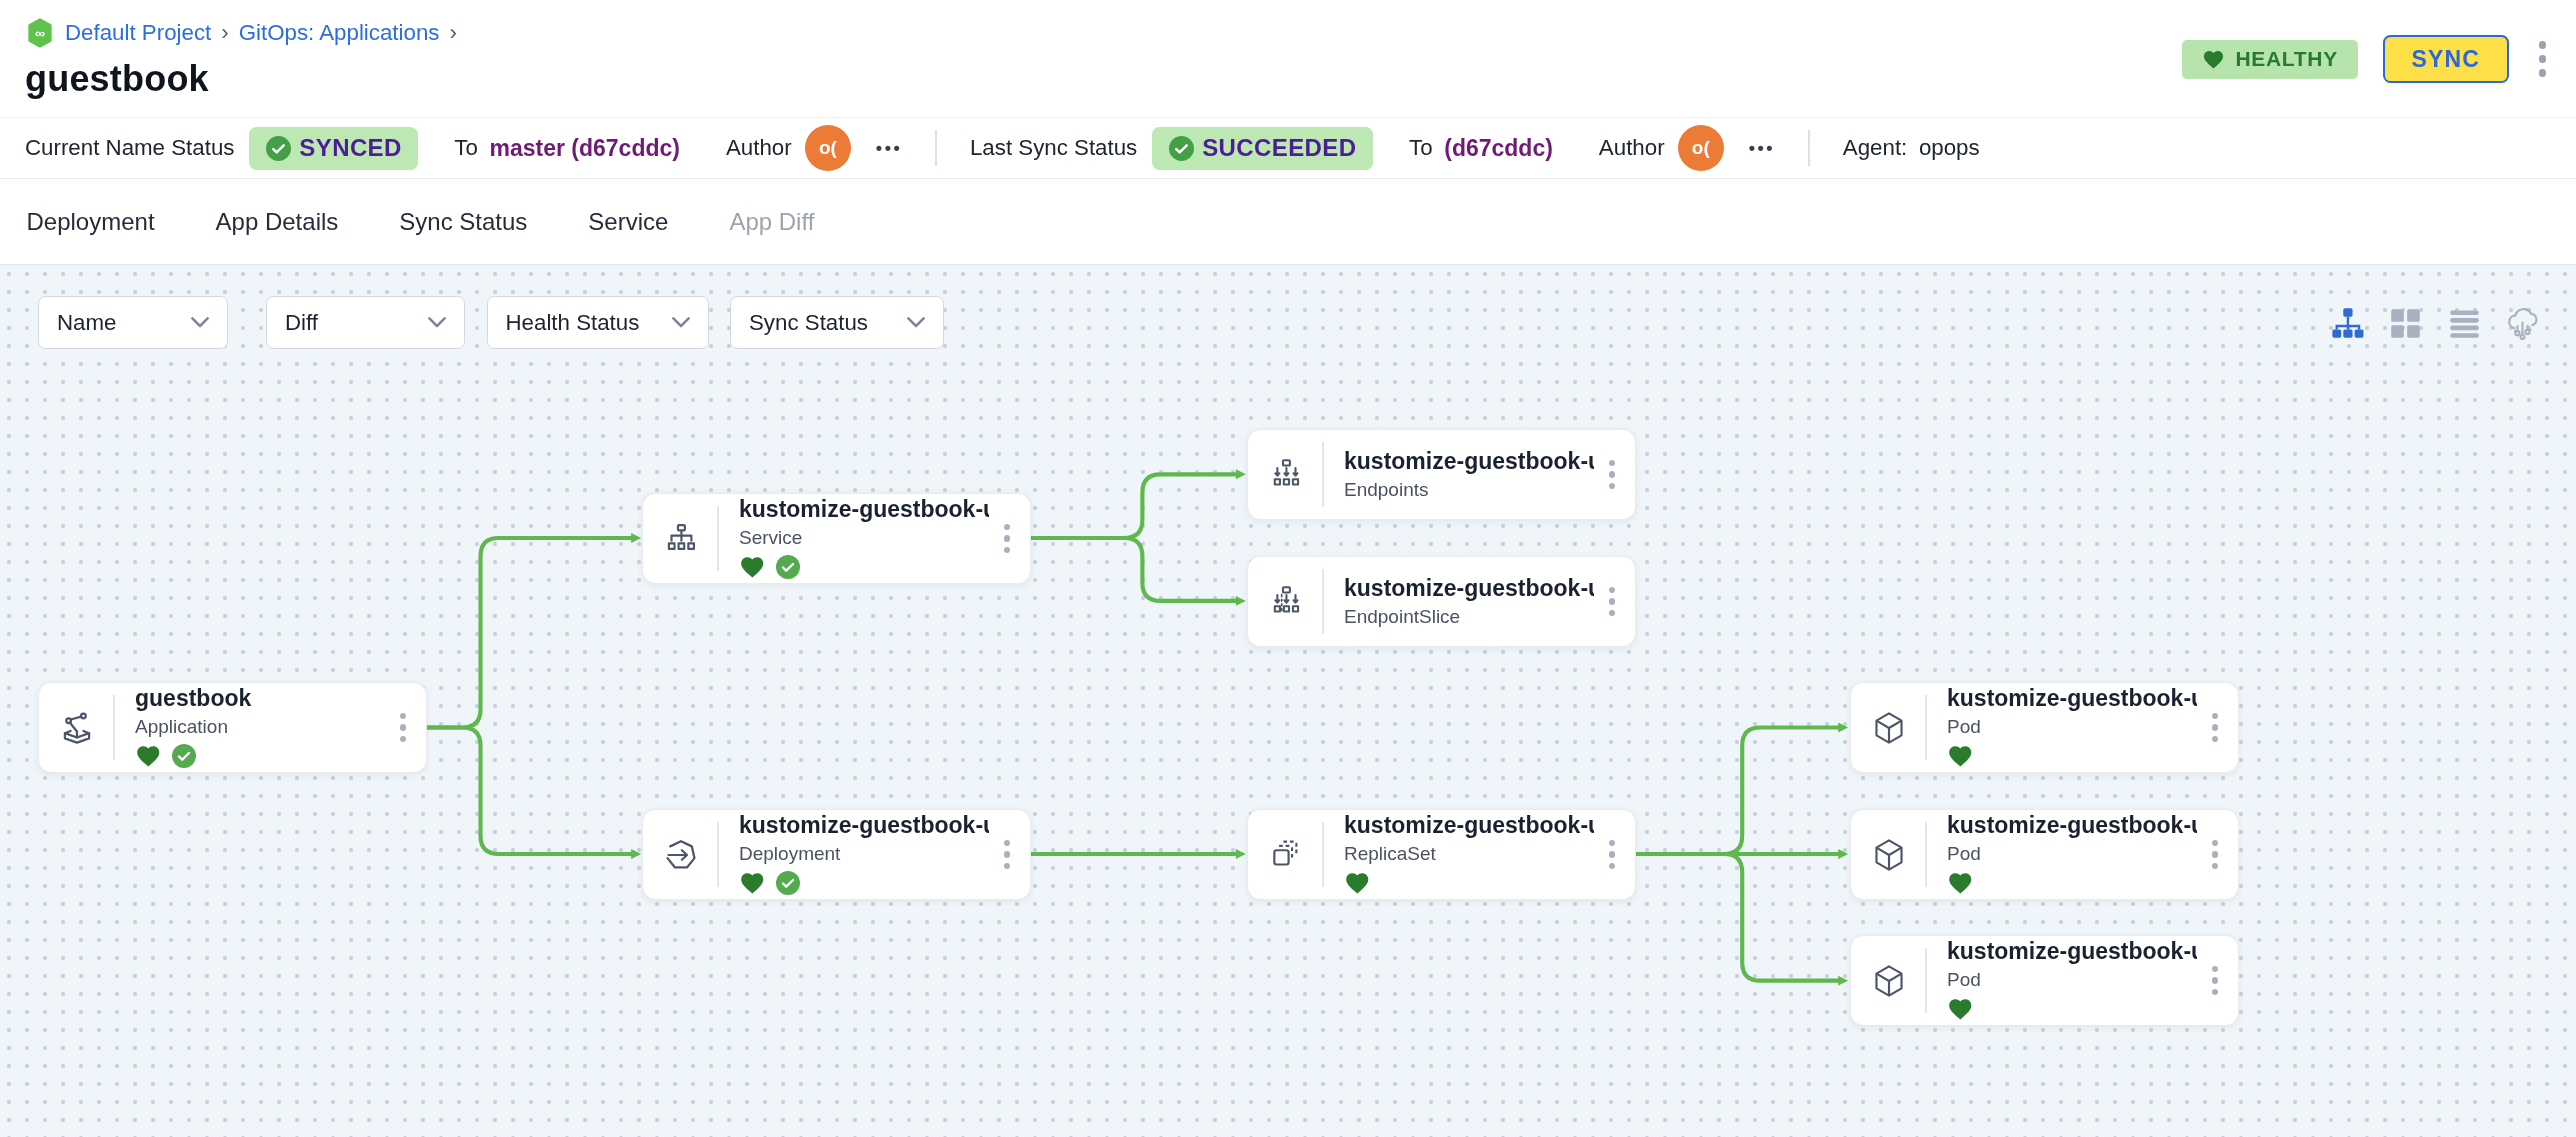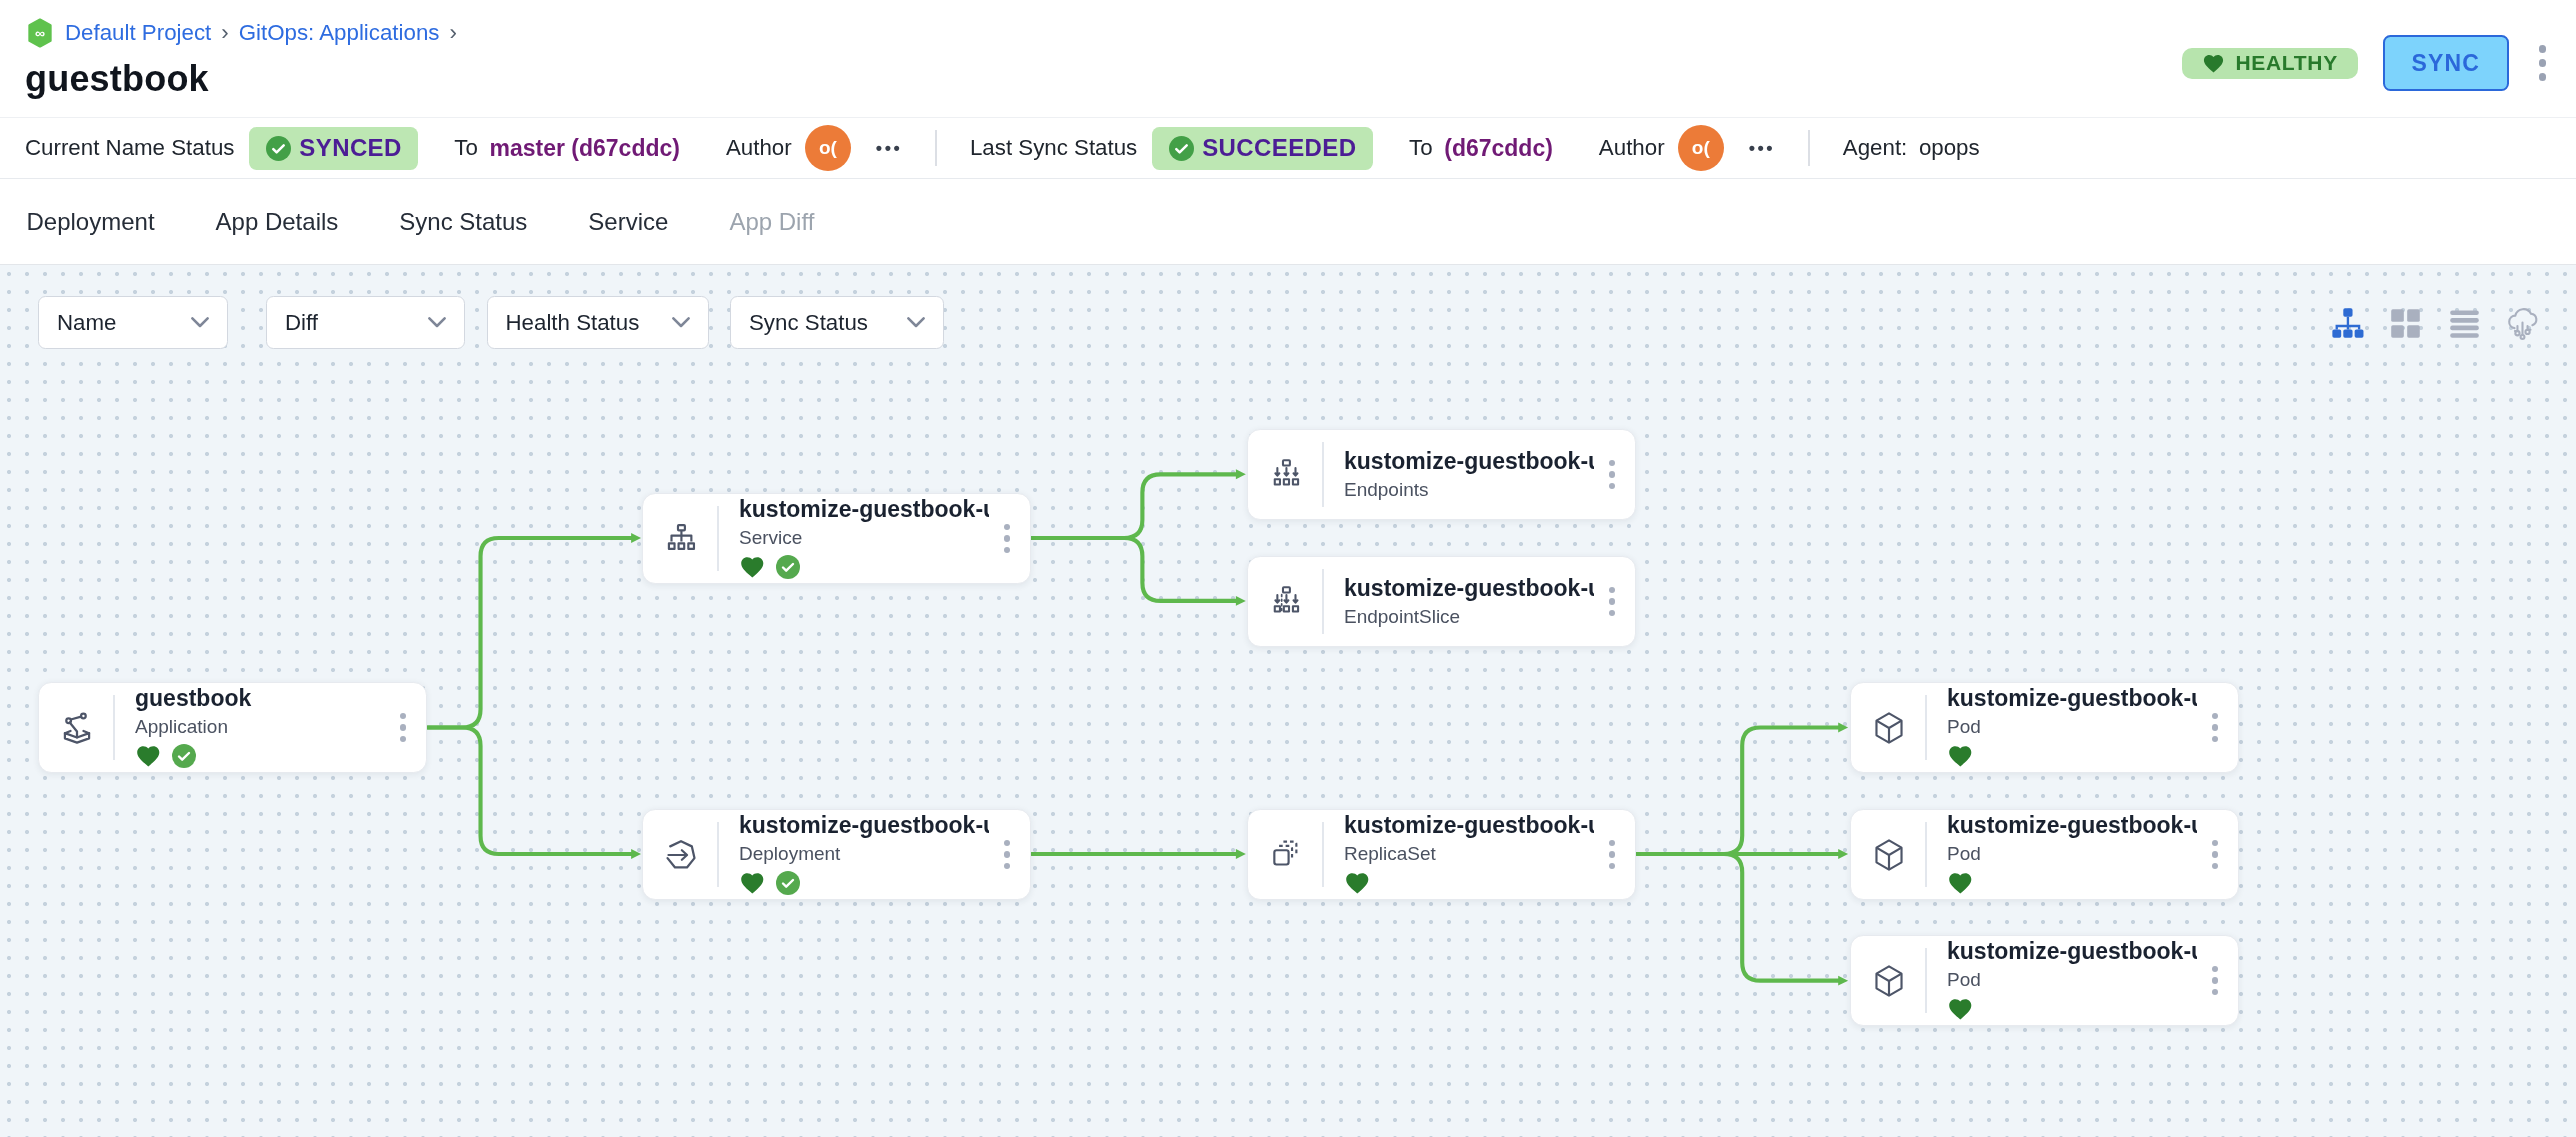--- a/index.html
+++ b/index.html
@@ -7,25 +7,25 @@
     font-family:"Liberation Sans","DejaVu Sans",sans-serif; color:#1d2430; }
 
   
   header { height:117px; padding:16.6px 23px 0 25px; position:relative; background:#fff; }
   .crumb-row { display:flex; align-items:center; gap:10px; height:33px; }
   .crumb-logo { width:30px; height:30px; display:inline-flex; }
   .crumb { color:#2e6ce0; font-size:22.3px; text-decoration:none; cursor:pointer; }
   .crumb-sep { color:#55606e; font-size:22.3px; }
   h1 { font-size:36px; font-weight:700; color:#10151d; margin-top:8.3px; letter-spacing:0.2px; }
   .header-right { position:absolute; right:25px; top:35px; display:flex; align-items:center; gap:25px; }
-  .health-badge { background:#b7e4ad; border-radius:10px; height:31px; padding:0 20px;
+  .health-badge { background:#b7e4ad; border-radius:5px; height:39px; padding:0 20px;
     display:inline-flex; align-items:center; gap:10px; }
   .health-badge span { color:#287a2c; font-size:21px; font-weight:700; letter-spacing:0.7px; }
-  .sync-btn { background:#7dd3fc; border:2.1px solid #2b68da; color:#2b68da; border-radius:7.4px;
-    height:56px; padding:0 26.5px; font-size:23px; font-weight:700; letter-spacing:1.2px;
+  .sync-btn { background:#fde047; border:2.1px solid #2b68da; color:#2b68da; border-radius:7.4px;
+    height:48px; padding:0 26.5px; font-size:23px; font-weight:700; letter-spacing:1.2px;
     font-family:inherit; cursor:pointer; }
   .kebab-v { display:inline-flex; flex-direction:column; gap:6.6px; padding:5px; cursor:pointer; }
   .kebab-v i { width:7.4px; height:7.4px; border-radius:50%; background:#9aa2b3; }
 
   
   .status-row { height:62px; border-top:0.8px solid #eef0f3; border-bottom:0.8px solid #e7eaee;
     display:flex; align-items:center; padding:0 25px; background:#fff; font-size:22.3px; }
   .status-sec { display:flex; align-items:center; }
   .s-label { color:#20262e; }
   .badge { background:#bde7b3; border-radius:7.4px; height:43px; padding:0 16.6px; margin-left:15px;

